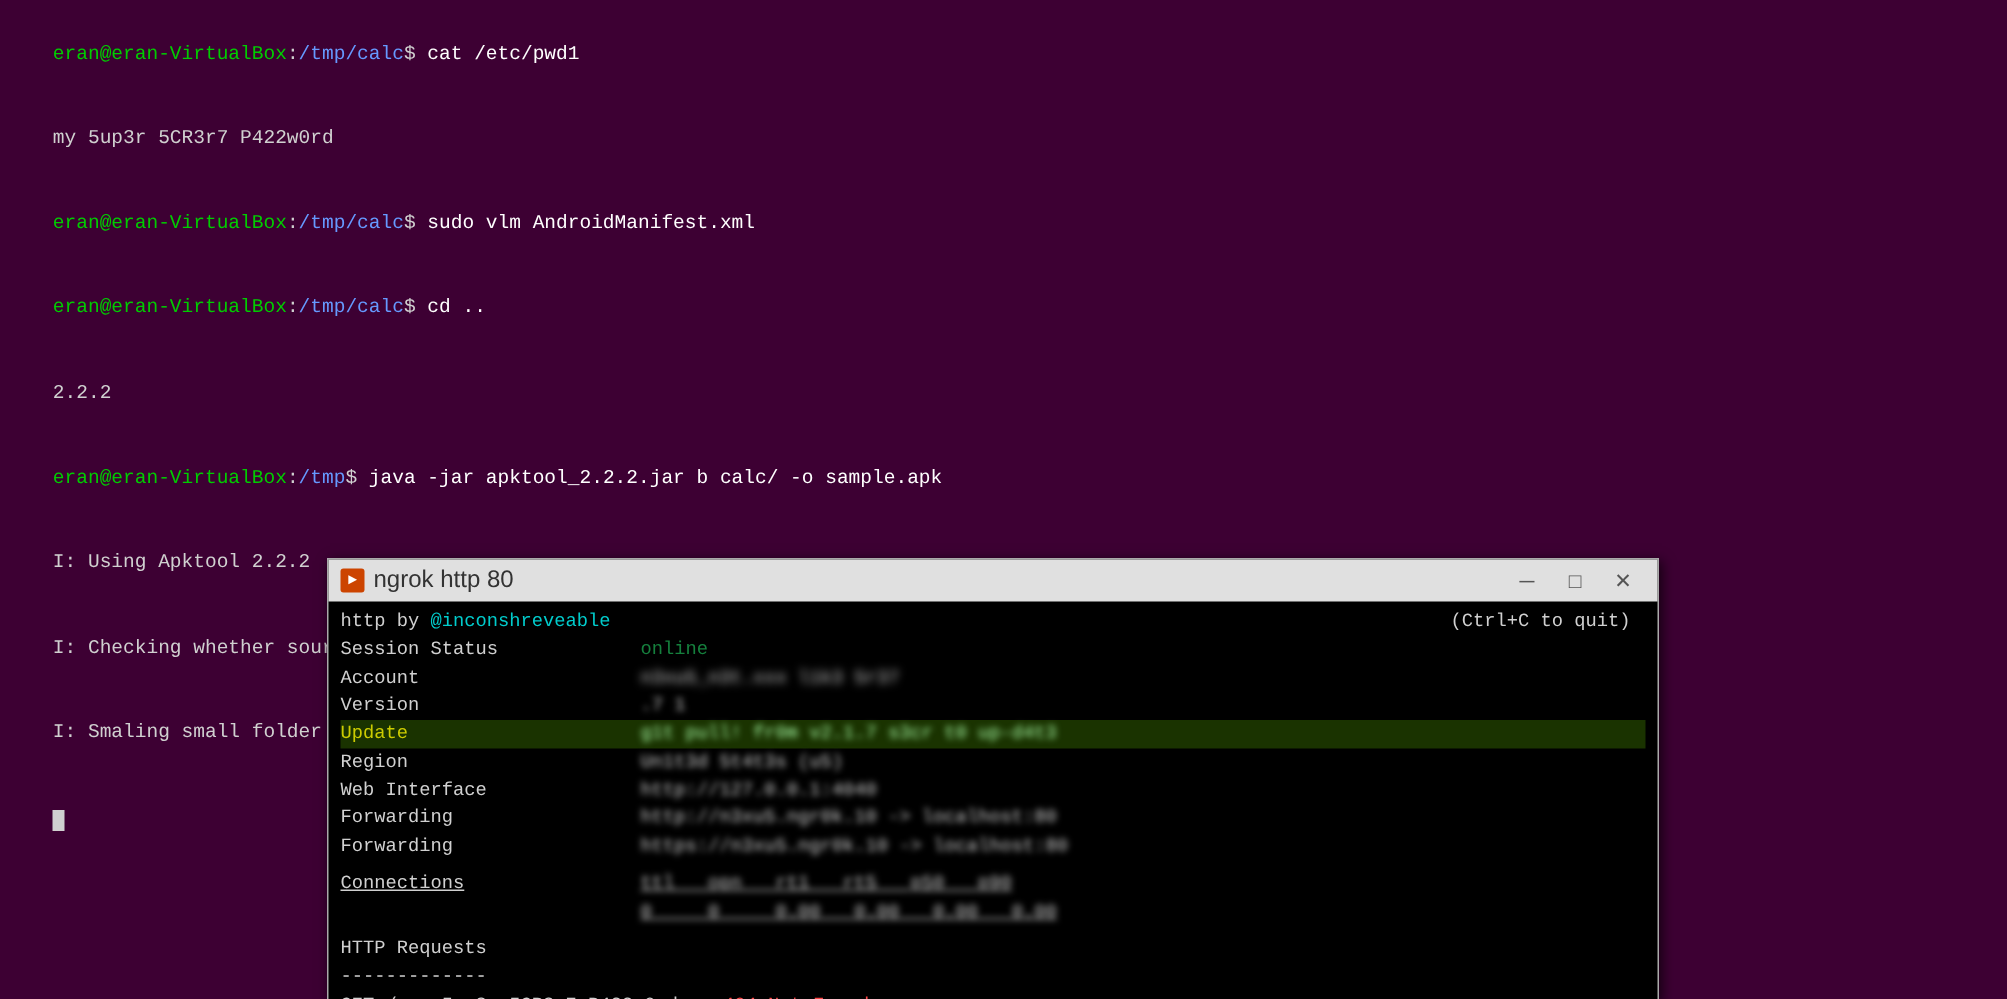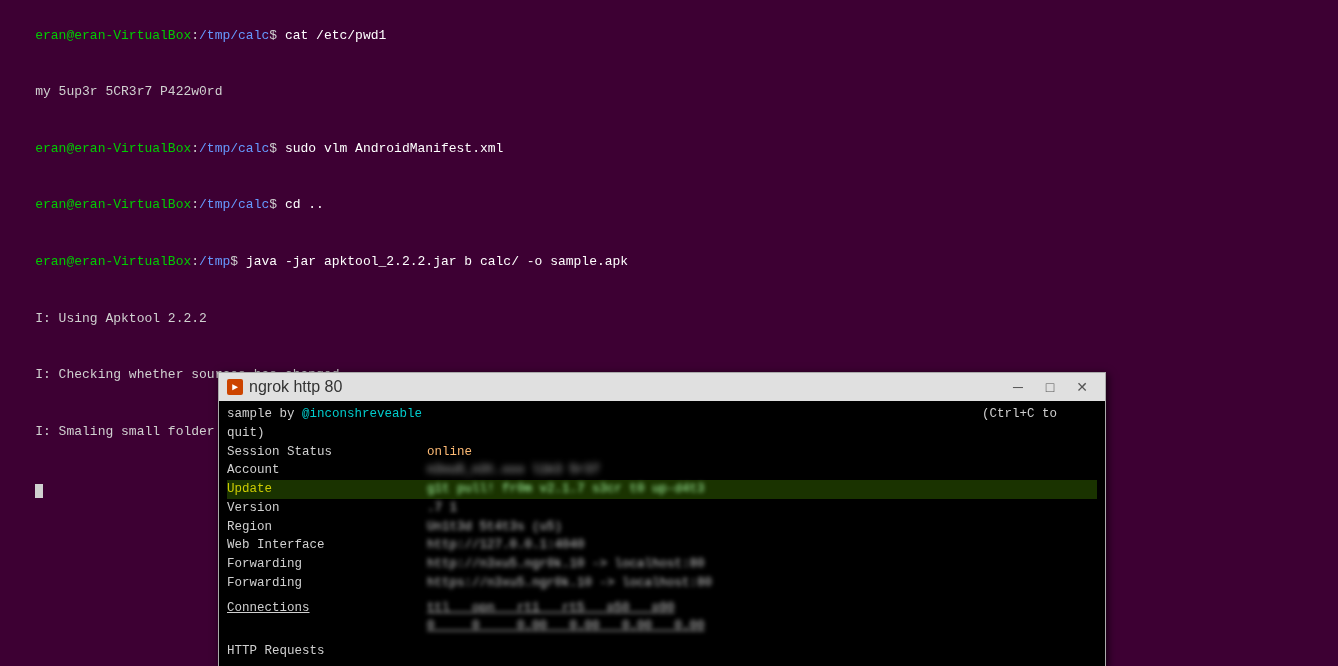--- a/index.html
+++ b/index.html
@@ -118,21 +118,21 @@
       font-family: 'Courier New', Courier, monospace;
       font-size: 12.5px;
       line-height: 1.5;
       color: #d0d0d0;
     }
 
     .ngrok-header-line {
       color: #d0d0d0;
     }
 
-    .ngrok-green { color: #fdba74; }
+    .ngrok-green { color: #15803d; }
     .ngrok-yellow { color: #cccc00; }
     .ngrok-cyan { color: #00cccc; text-align: right; }
 
     .ngrok-table-row {
       display: flex;
     }
 
     .ngrok-col1 {
       width: 200px;
       flex-shrink: 0;
@@ -158,20 +158,23 @@
   <div class="terminal-line">
     <span class="output-text">my 5up3r 5CR3r7 P422w0rd</span>
   </div>
   <div class="terminal-line">
     <span class="prompt-green">eran@eran-VirtualBox</span><span class="prompt-tilde">:</span><span class="prompt-blue">/tmp/calc</span><span class="prompt-tilde">$</span><span class="cmd-text"> sudo vlm AndroidManifest.xml</span>
   </div>
   <div class="terminal-line">
     <span class="prompt-green">eran@eran-VirtualBox</span><span class="prompt-tilde">:</span><span class="prompt-blue">/tmp/calc</span><span class="prompt-tilde">$</span><span class="cmd-text"> cd ..</span>
   </div>
   <div class="terminal-line">
+    <span class="output-text">2.2.2</span>
+  </div>
+  <div class="terminal-line">
     <span class="prompt-green">eran@eran-VirtualBox</span><span class="prompt-tilde">:</span><span class="prompt-blue">/tmp</span><span class="prompt-tilde">$</span><span class="cmd-text"> java -jar apktool_2.2.2.jar b calc/ -o sample.apk</span>
   </div>
   <div class="terminal-line">
     <span class="output-text">I: Using Apktool 2.2.2</span>
   </div>
   <div class="terminal-line">
     <span class="output-text">I: Checking whether sources has changed...</span>
   </div>
   <div class="terminal-line">
     <span class="output-text">I: Smaling small folder into classes.dex...</span>
@@ -193,41 +196,41 @@
     <div class="ngrok-window-controls">
       <button class="win-btn">─</button>
       <button class="win-btn">□</button>
       <button class="win-btn close">✕</button>
     </div>
   </div>
 
   <div class="ngrok-content">
 
     <div class="ngrok-header-line">
-      <span>sample by </span><span class="ngrok-cyan">@inconshreveable</span><span style="margin-left: 560px; margin-top: 39px;">(Ctrl+C to quit)</span>
+      <span>http by </span><span class="ngrok-cyan">@inconshreveable</span><span style="margin-left: 560px; margin-top: 39px;">(Ctrl+C to quit)</span>
     </div>
 
     <div class="ngrok-table-row">
       <span class="ngrok-col1">Session Status</span>
       <span class="ngrok-col2 ngrok-green">online</span>
     </div>
 
     <div class="ngrok-table-row">
       <span class="ngrok-col1">Account</span>
       <span class="ngrok-col2" style="filter: blur(3px); user-select: none;">n3xu5_n3t.xxx  l1k3  5r37</span>
+    </div>
+
+    <div class="ngrok-table-row">
+      <span class="ngrok-col1">Version</span>
+      <span class="ngrok-col2" style="filter: blur(2px); user-select: none;">.7 1</span>
     </div>
 
     <div class="ngrok-table-row" style="background: #1a3300;">
       <span class="ngrok-col1 ngrok-yellow">Update</span>
       <span class="ngrok-col2" style="filter: blur(2px); color: #aaffaa; user-select: none;">g1t pull! fr0m v2.1.7 s3cr t0 up-d4t3</span>
-    </div>
-
-    <div class="ngrok-table-row">
-      <span class="ngrok-col1">Version</span>
-      <span class="ngrok-col2" style="filter: blur(2px); user-select: none;">.7 1</span>
     </div>
 
     <div class="ngrok-table-row">
       <span class="ngrok-col1">Region</span>
       <span class="ngrok-col2" style="filter: blur(2px); user-select: none;">Un1t3d 5t4t3s (u5)</span>
     </div>
 
     <div class="ngrok-table-row">
       <span class="ngrok-col1">Web Interface</span>
       <span class="ngrok-col2" style="filter: blur(2px); user-select: none;">http://127.0.0.1:4040</span>

